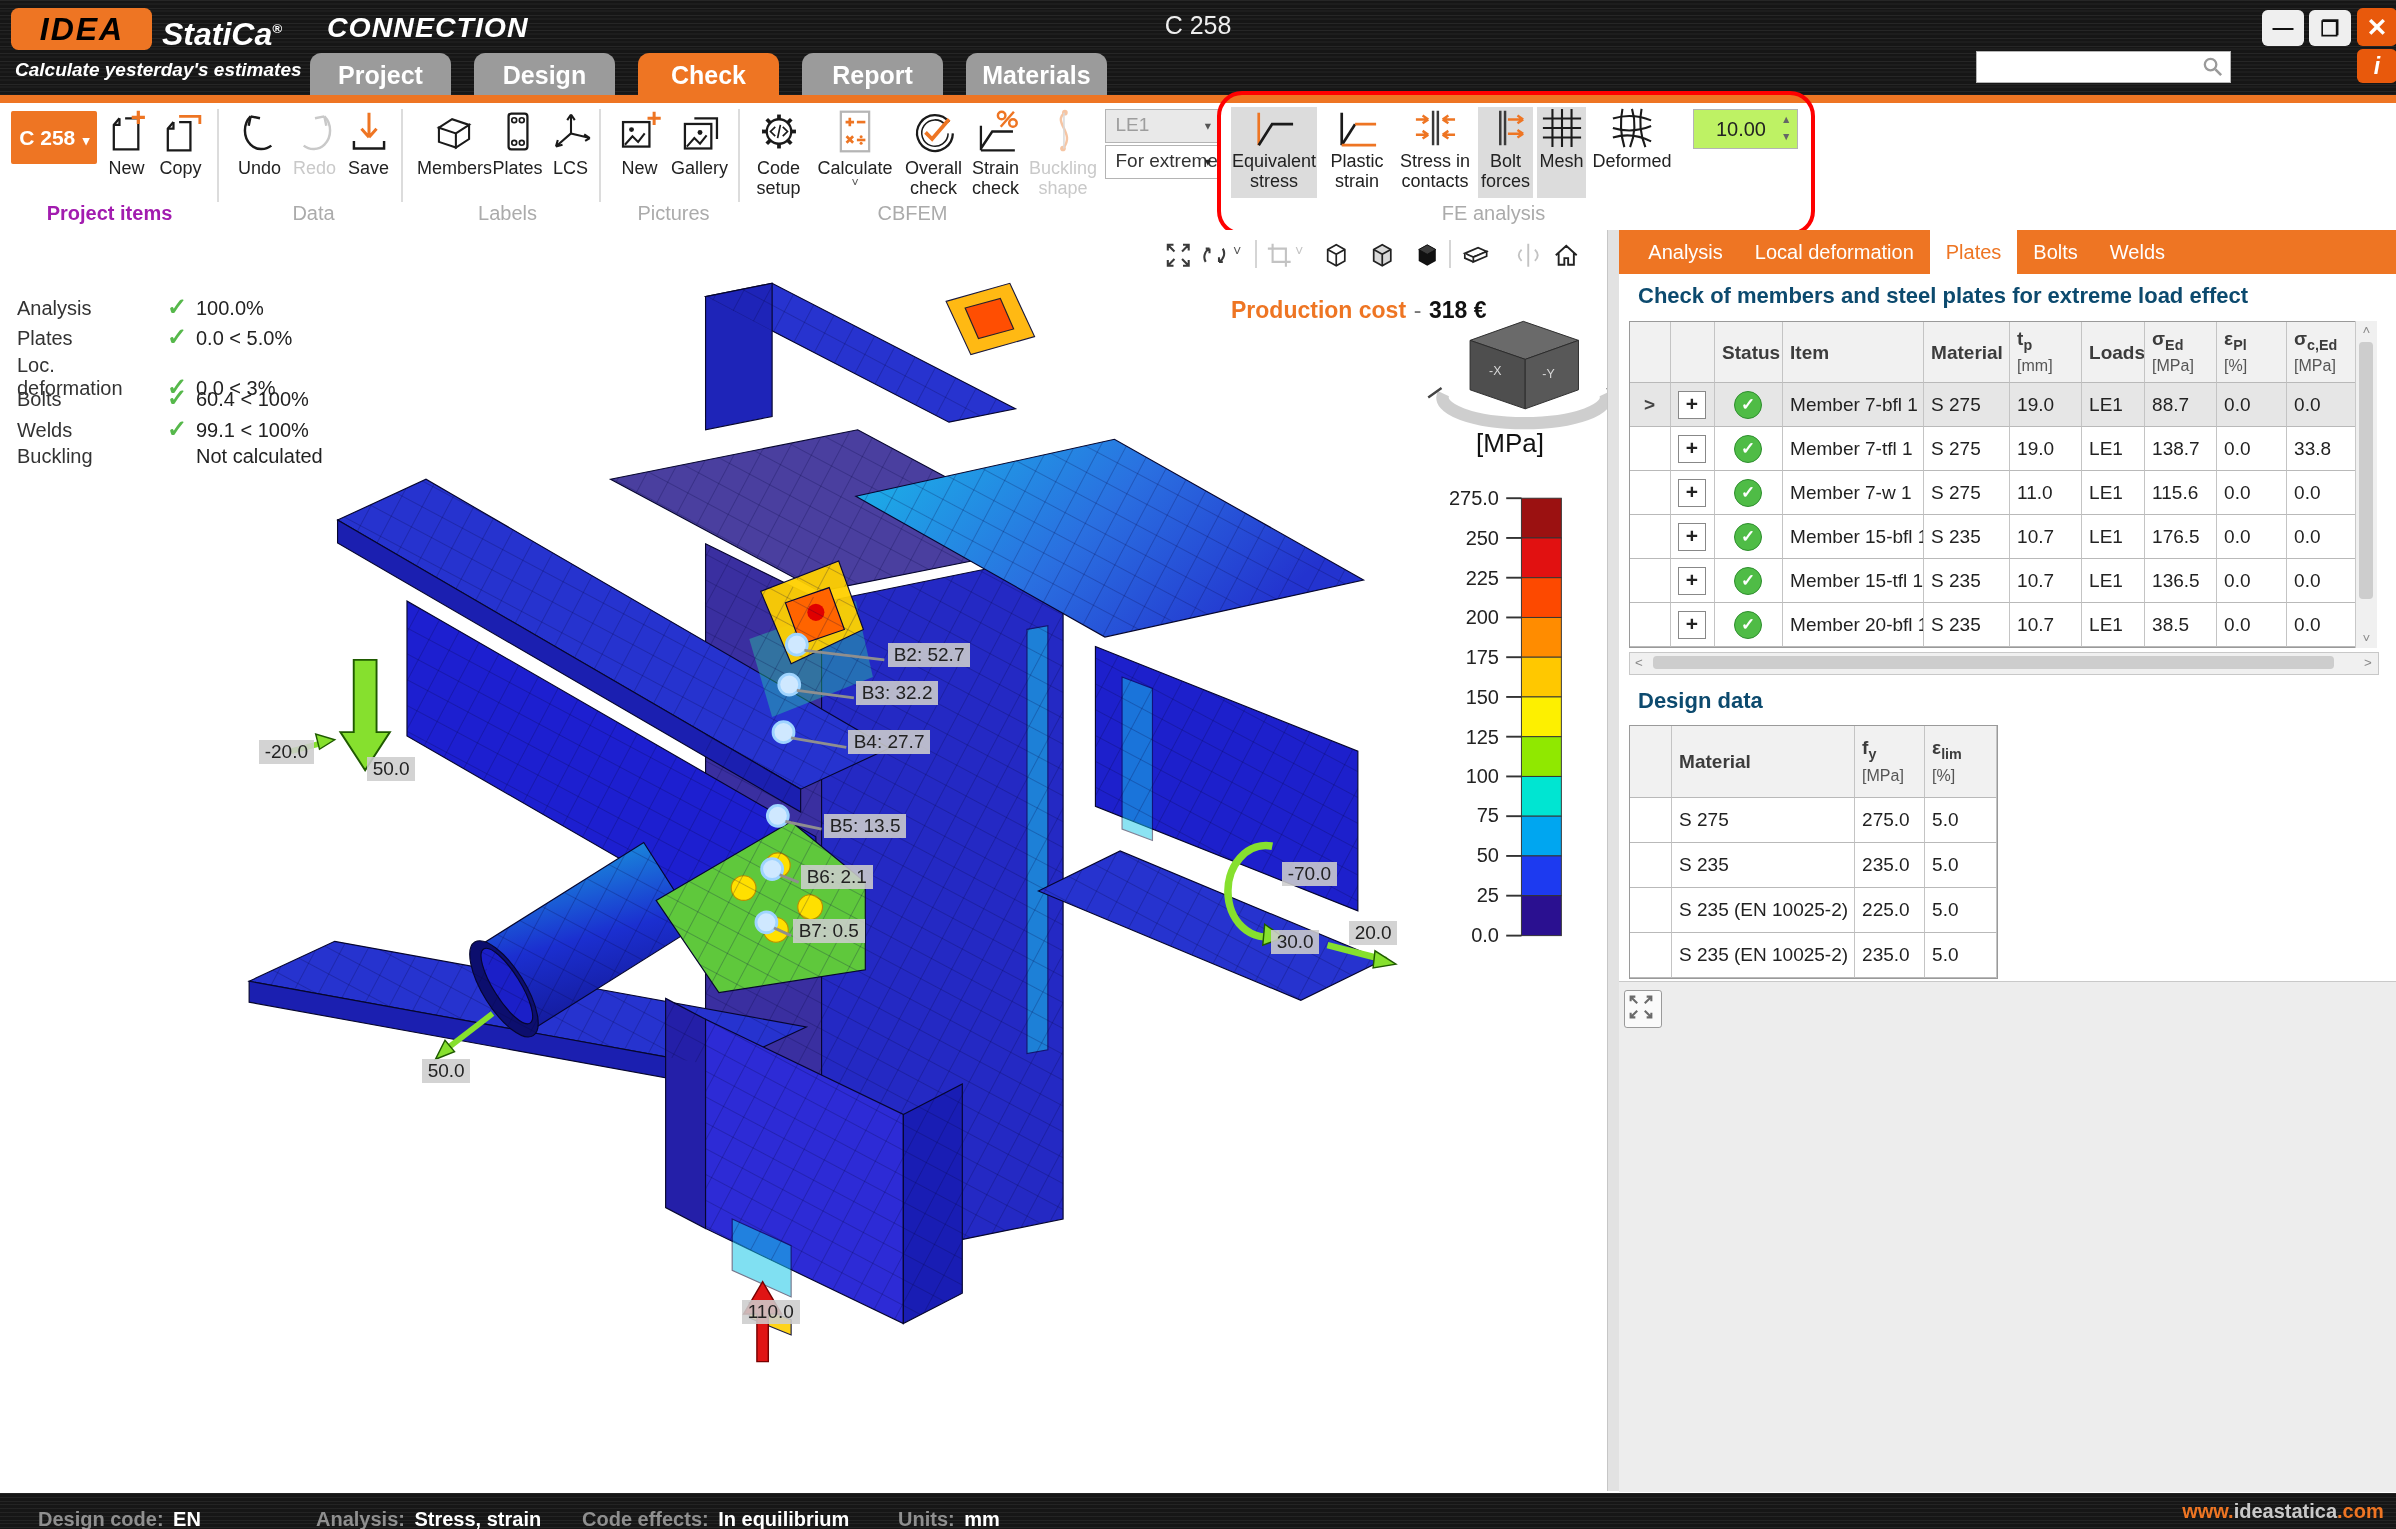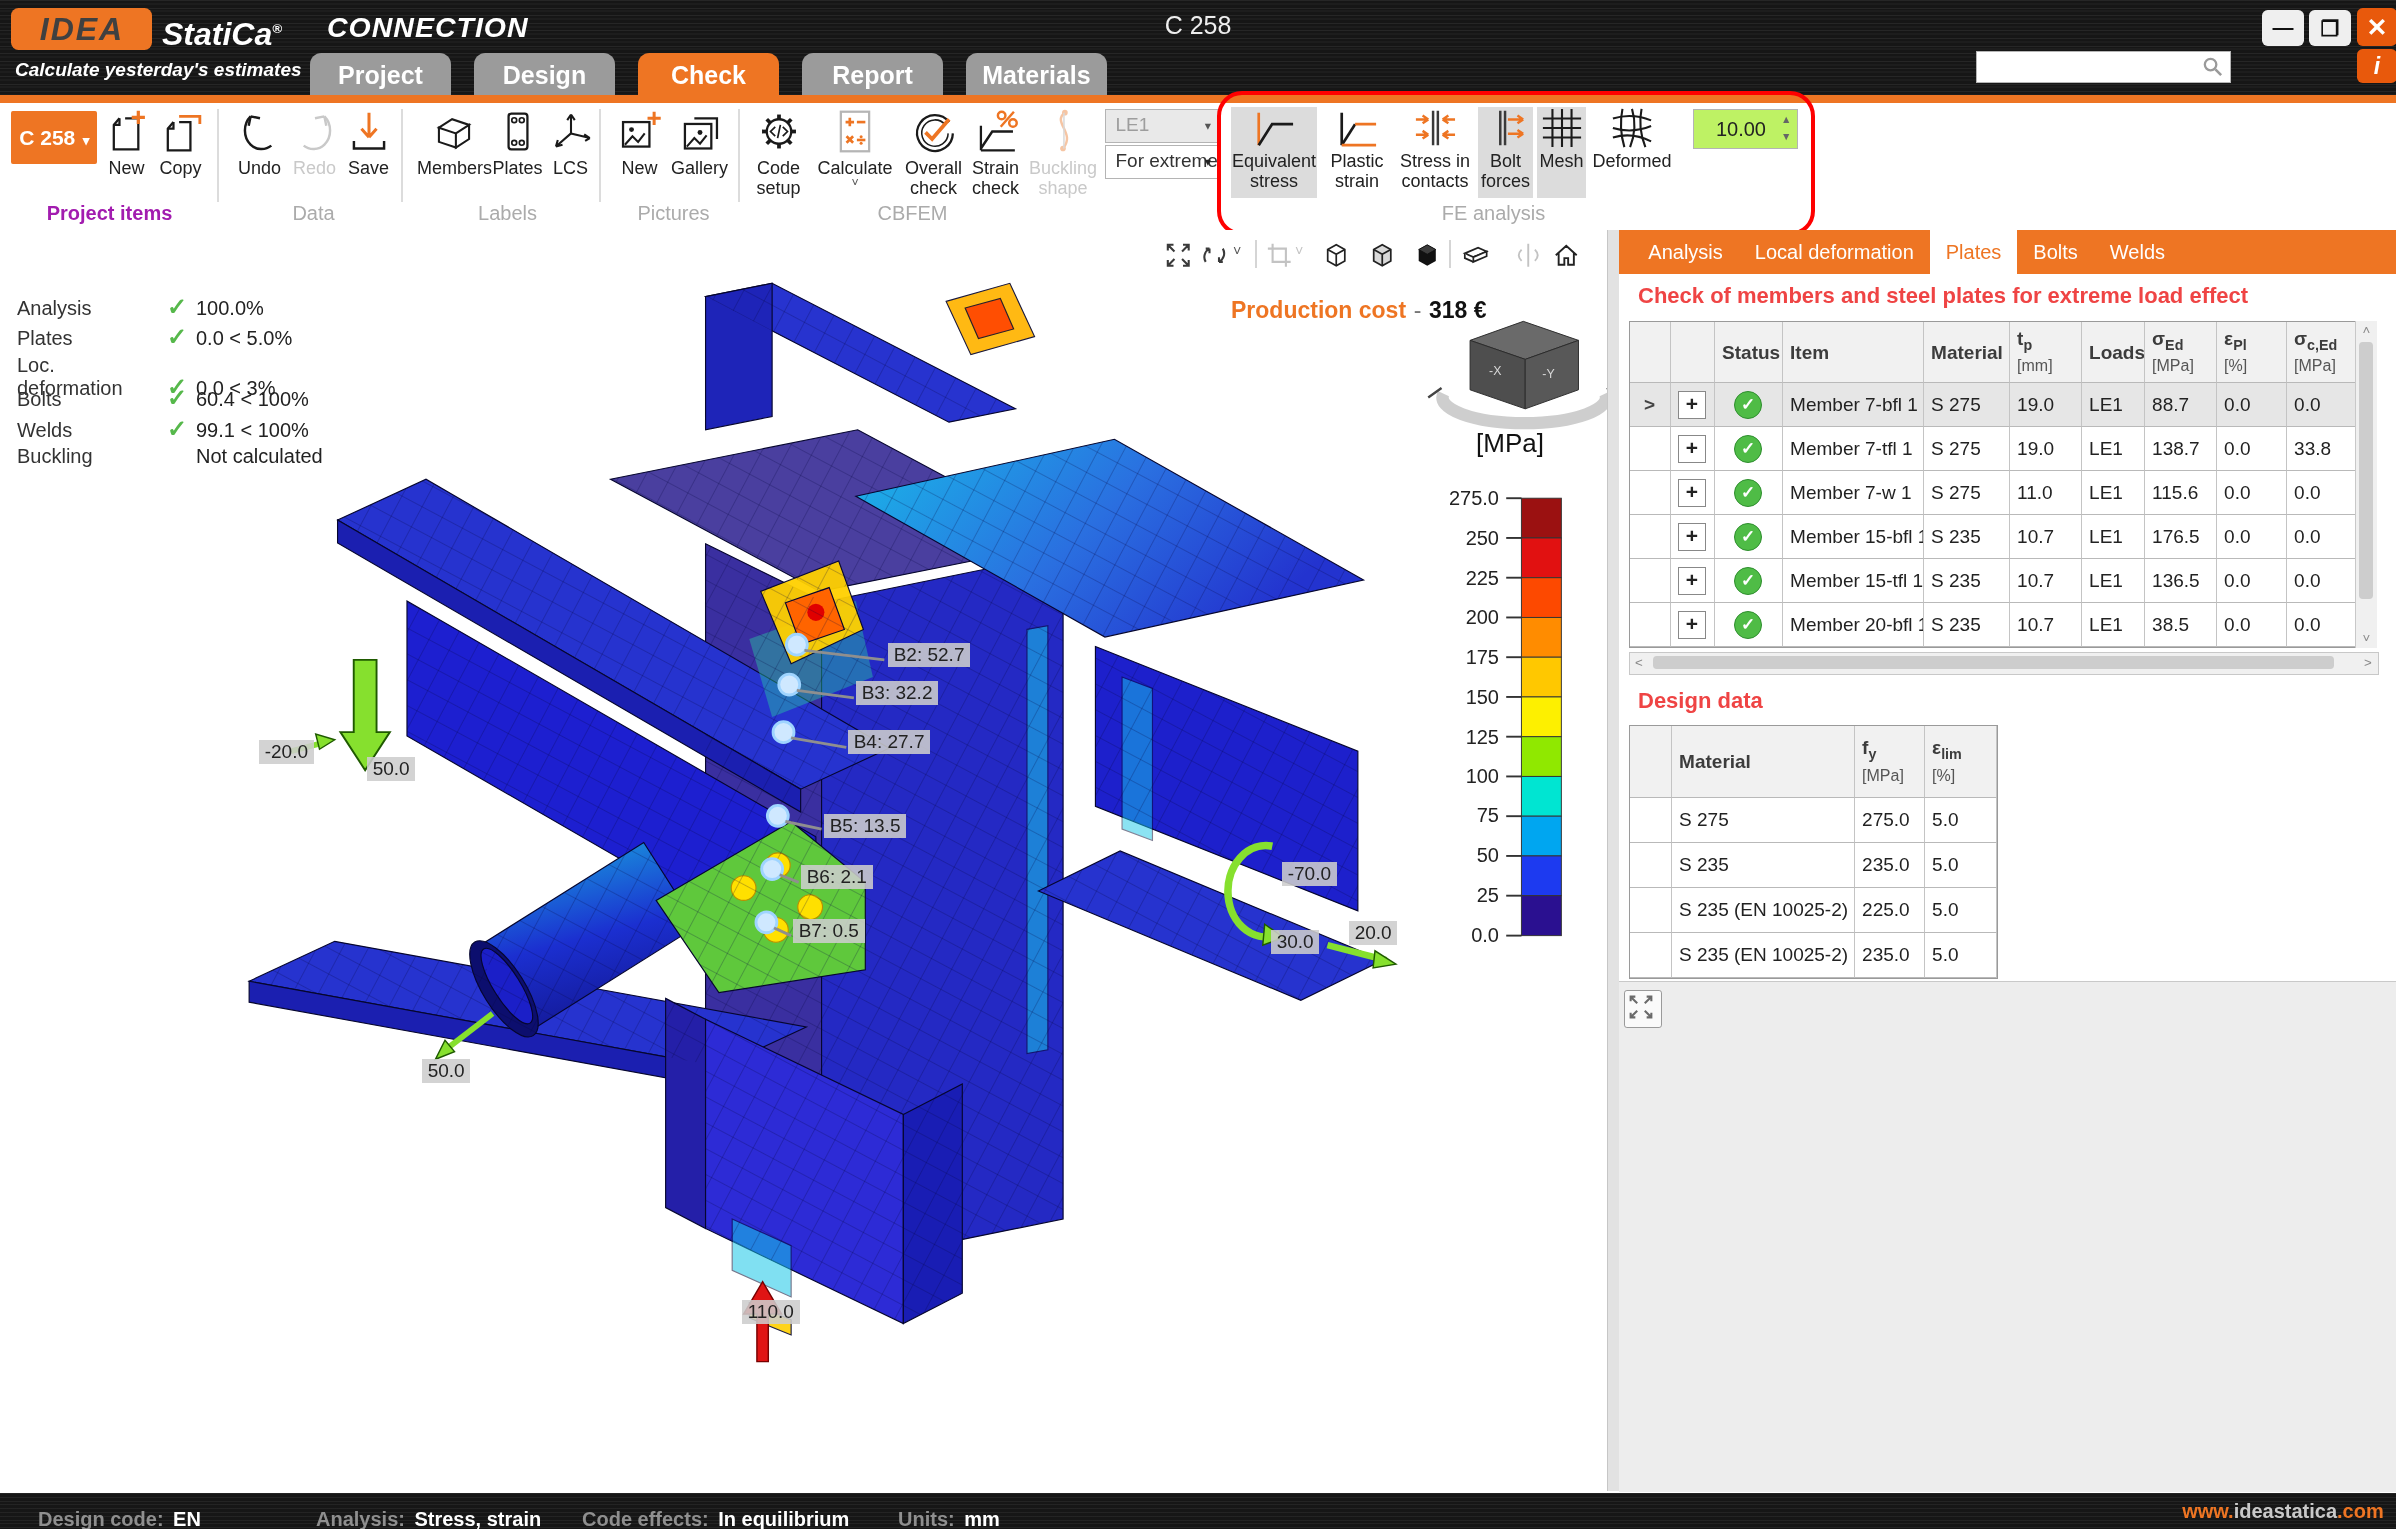--- a/index.html
+++ b/index.html
@@ -3,21 +3,21 @@
 <meta charset="utf-8">
 <style>
   html,body{margin:0;padding:0;background:#444;}
   .app{position:relative;width:2397px;height:1529px;overflow:hidden;
        font-family:"Liberation Sans",sans-serif;background:#fff;-webkit-font-smoothing:antialiased;}
   .abs{position:absolute;}
   
   .titlebar{position:absolute;left:0;top:0;width:2397px;height:95px;background:#161616;
     background-image:repeating-linear-gradient(to bottom,rgba(255,255,255,.07) 0 1px,transparent 1px 2.9px,rgba(255,255,255,.03) 2.9px 4.8px,transparent 4.8px 7.6px);}
   .logo-box{position:absolute;left:11.4px;top:7.6px;width:141px;height:42px;background:#ee7523;border-radius:7.6px;
-    color:#404040;font-weight:bold;font-style:italic;font-size:32px;text-align:center;line-height:42px;letter-spacing:1.9px;}
+    color:#000000;font-weight:bold;font-style:italic;font-size:32px;text-align:center;line-height:42px;letter-spacing:1.9px;}
   .brand{position:absolute;left:162px;top:7.6px;color:#fff;font-weight:bold;font-style:italic;font-size:32px;line-height:42px;}
   .brand sup{font-size:13.3px;}
   .product{position:absolute;left:327px;top:11.4px;color:#fff;font-weight:bold;font-style:italic;font-size:28.5px;letter-spacing:1px;}
   .tagline{position:absolute;left:15px;top:59px;color:#fff;font-style:italic;font-weight:bold;font-size:19px;}
   .doc-title{position:absolute;left:1103px;top:11.4px;width:190px;text-align:center;color:#eee;font-size:25px;}
   .main-tabs{position:absolute;left:310px;top:53px;display:flex;gap:23px;}
   .mtab{width:141px;height:42px;background:#9b9b9b;border-radius:11.4px 11.4px 0 0;color:#fff;
         font-weight:bold;font-size:25px;text-align:center;line-height:44px;}
   .mtab.active{background:#ee7523;}
   .winbtn{position:absolute;border-radius:5.7px;text-align:center;font-weight:bold;}
@@ -53,21 +53,21 @@
   .prodcost .o{color:#ee7523;} .prodcost .d{color:#777;font-weight:normal;padding:0 7.6px;} .prodcost .v{color:#111;}
   .vtool{position:absolute;top:11.4px;width:28.5px;height:28.5px;}
   .mlabel{position:absolute;background:rgba(205,205,205,.88);color:#222;font-size:19px;padding:0 5.7px;line-height:24px;white-space:nowrap;}
   .mpa{position:absolute;left:1476px;top:198px;font-size:26px;color:#111;}
   .stick{position:absolute;width:74px;text-align:right;font-size:20px;color:#222;}
   
   .panel{position:absolute;left:1619px;top:230px;width:778px;height:1261px;background:#fff;}
   .ptabs{position:absolute;left:0;top:0;width:778px;height:44px;background:#ee7523;display:flex;align-items:stretch;padding-left:13.3px;}
   .ptab{color:#fff;font-size:20px;line-height:44px;padding:0 16px;}
   .ptab.active{background:#fff;color:#ee7523;}
-  .pheading{position:absolute;left:19px;font-size:22px;font-weight:bold;color:#ef4444;}
+  .pheading{position:absolute;left:19px;font-size:22px;font-weight:bold;color:#0c4a6e;}
   .grid{position:absolute;border:1.9px solid #9a9a9a;background:#fff;}
   .trow{display:grid;}
   .tc{border-right:1px solid #c4c4c4;border-bottom:1px solid #b9b9b9;font-size:19px;color:#222;
       display:flex;align-items:center;padding:0 7.6px;box-sizing:border-box;overflow:hidden;white-space:nowrap;}
   .tc.hd{background:#f1f1f1;color:#3c3c3c;font-weight:bold;flex-direction:column;align-items:flex-start;justify-content:center;line-height:21px;}
   .tc.hd .unit{font-weight:normal;font-size:16px;color:#555;}
   .tc.c{justify-content:center;padding:0;}
   .statusok{width:26px;height:26px;border-radius:50%;background:#4fbc46;border:1px solid #2e8e2e;color:#fff;
             font-size:17px;font-weight:bold;text-align:center;line-height:26px;}
   .plusbox{width:26px;height:26px;border:1.9px solid #888;background:#fff;color:#222;font-size:21px;font-weight:bold;

